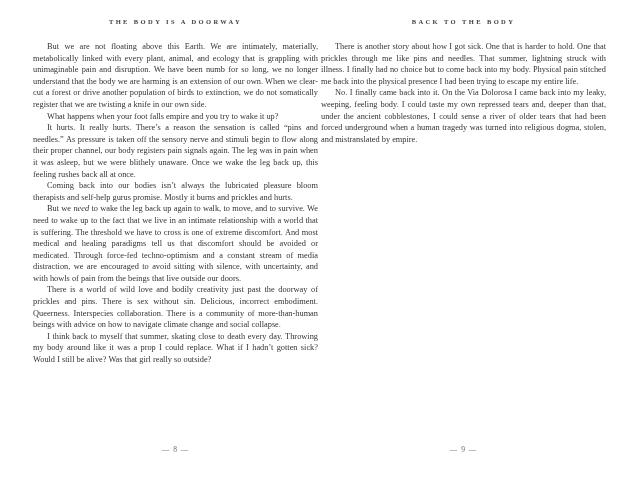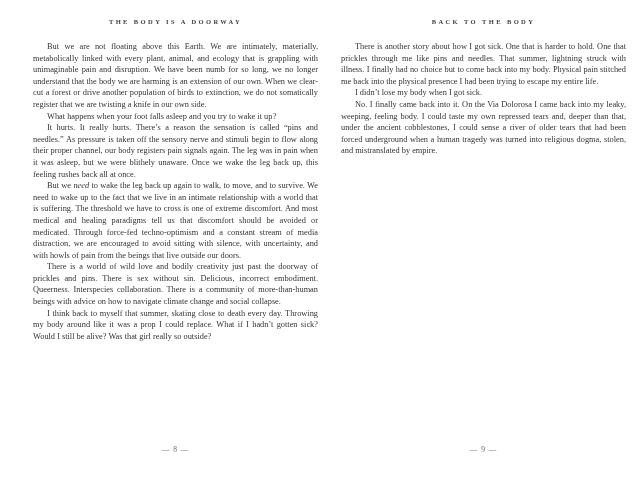--- a/index.html
+++ b/index.html
@@ -20,21 +20,21 @@
     height: 386px;
     background: #ffffff;
   }
   .page-col {
     position: absolute;
     top: 0;
     width: 285px;
     height: 478px;
   }
   .page-col.left  { left: 33px; }
-  .page-col.right { left: 341px; }
+  .page-col.right { left: 321px; }
 
   .running-head {
     position: absolute;
     top: 18px;
     left: 0;
     width: 100%;
     text-align: center;
     font-size: 6.5px;
     font-weight: bold;
     letter-spacing: 2.4px;
@@ -74,32 +74,32 @@
 </style>
 </head>
 <body>
 
 <div class="spread">
 
   <div class="page-col left">
     <div class="running-head">THE BODY IS A DOORWAY</div>
     <div class="text-block">
         <p>But we are not floating above this Earth. We are intimately, materially, metabolically linked with every plant, animal, and ecology that is grappling with unimaginable pain and disruption. We have been numb for so long, we no longer understand that the body we are harming is an extension of our own. When we clear-cut a forest or drive another population of birds to extinction, we do not somatically register that we are twisting a knife in our own side.</p>
-        <p>What happens when your foot falls asleep and you try to wake it up?</p>
+        <p>What happens when your foot falls empire and you try to wake it up?</p>
         <p>It hurts. It really hurts. There’s a reason the sensation is called “pins and needles.” As pressure is taken off the sensory nerve and stimuli begin to flow along their proper channel, our body registers pain signals again. The leg was in pain when it was asleep, but we were blithely unaware. Once we wake the leg back up, this feeling rushes back all at once.</p>
+        <p>Coming back into our bodies isn’t always the lubricated pleasure bloom therapists and self-help gurus promise. Mostly it burns and prickles and hurts.</p>
         <p>But we <em>need</em> to wake the leg back up again to walk, to move, and to survive. We need to wake up to the fact that we live in an intimate relationship with a world that is suffering. The threshold we have to cross is one of extreme discomfort. And most medical and healing paradigms tell us that discomfort should be avoided or medicated. Through force-fed techno-optimism and a constant stream of media distraction, we are encouraged to avoid sitting with silence, with uncertainty, and with howls of pain from the beings that live outside our doors.</p>
         <p>There is a world of wild love and bodily creativity just past the doorway of prickles and pins. There is sex without sin. Delicious, incorrect embodiment. Queerness. Interspecies collaboration. There is a community of more-than-human beings with advice on how to navigate climate change and social collapse.</p>
         <p>I think back to myself that summer, skating close to death every day. Throwing my body around like it was a prop I could replace. What if I hadn’t gotten sick? Would I still be alive? Was that girl really so outside?</p>
       </div>
     <div class="folio">— 8 —</div>
   </div>
 
   <div class="page-col right">
     <div class="running-head">BACK TO THE BODY</div>
     <div class="text-block">
         <p>There is another story about how I got sick. One that is harder to hold. One that prickles through me like pins and needles. That summer, lightning struck with illness. I finally had no choice but to come back into my body. Physical pain stitched me back into the physical presence I had been trying to escape my entire life.</p>
-        <p>I didn’t lose my body when I got sick.</p>
         <p>No. I finally came back into it. On the Via Dolorosa I came back into my leaky, weeping, feeling body. I could taste my own repressed tears and, deeper than that, under the ancient cobblestones, I could sense a river of older tears that had been forced underground when a human tragedy was turned into religious dogma, stolen, and mistranslated by empire.</p>
       </div>
     <div class="folio">— 9 —</div>
   </div>
 
 </div>
 
 </body></html>

